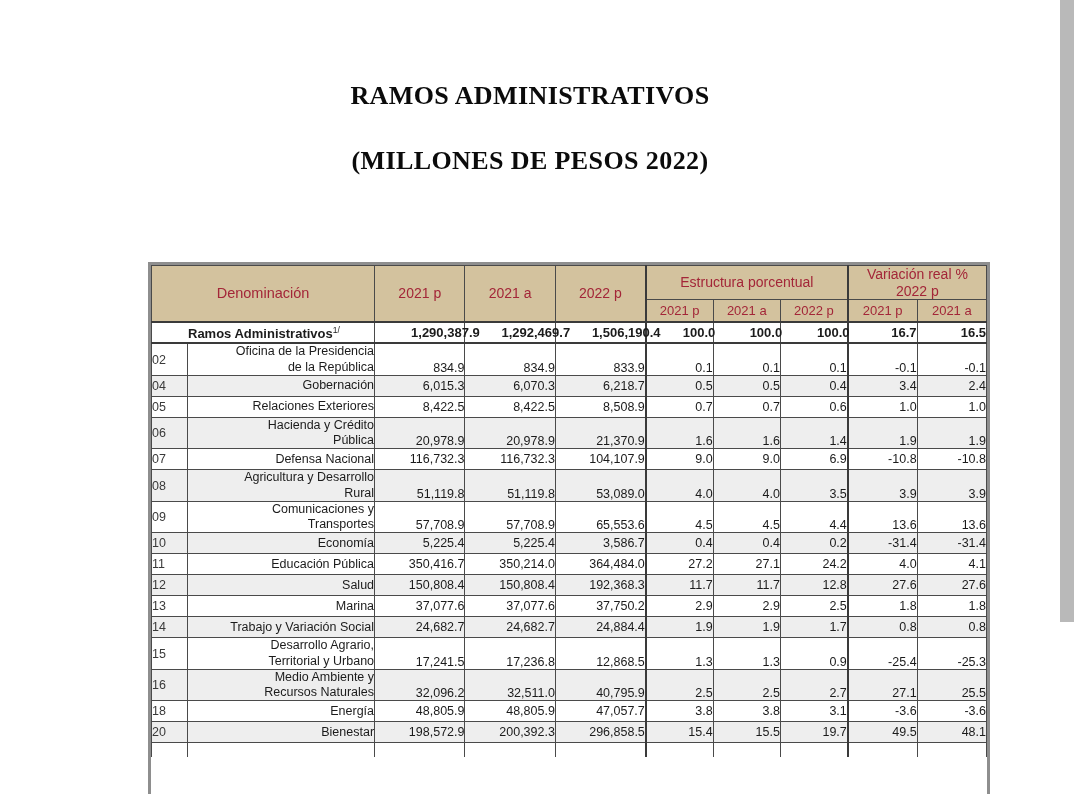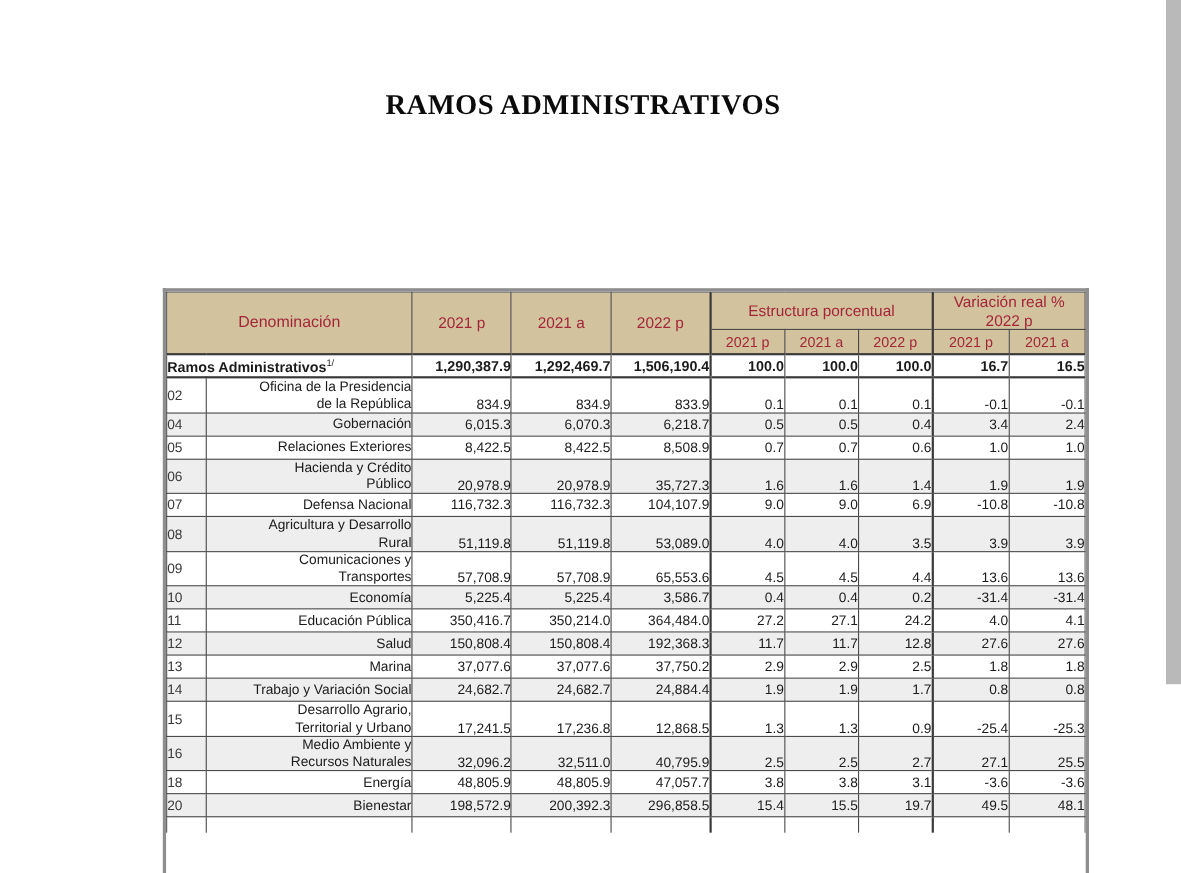--- a/index.html
+++ b/index.html
@@ -88,20 +88,21 @@
   }
   thead th.thick-l { border-left: 2px solid #3a3a3a; }
 
   
   tbody tr.total td {
     font-weight: bold;
     font-size: 13px;
     background: #ffffff;
     border-top: 2px solid #3a3a3a;
     border-bottom: 2px solid #3a3a3a;
+    padding-left: 36px;
   }
   tbody td {
     height: 21px;
     padding: 1px 5px;
     background: #ffffff;
   }
   tbody tr.alt td { background: #eeeeee; }
   td.code {
     text-align: left;
     padding-left: 7px;
@@ -154,20 +155,21 @@
     background: #b9b9b9;
   }
 </style>
 </head>
 <body>
 
 <div id="page">
 
   <div id="title-block">
     <div class="title-line">RAMOS ADMINISTRATIVOS</div>
+    <div class="title-line second">(MILLONES DE PESOS 2022)</div>
   </div>
 
   <div id="table-frame">
     <div id="table-clip">
       <table class="budget">
         <colgroup>
           <col class="c-code">
             <col class="c-name">
           <col class="c-val">
             <col class="c-val">
@@ -250,25 +252,25 @@
               <td class="num thick-l">0.7</td>
               <td class="num">0.7</td>
               <td class="num">0.6</td>
               <td class="num thick-l">1.0</td>
               <td class="num">1.0</td>
             </tr>
             <tr class="alt">
               <td class="code">06</td>
               <td class="name">
                 <span class="twoline">Hacienda y Crédito</span>
-                <span class="twoline">Público</span>
+                <span class="twoline">Pública</span>
               </td>
               <td class="num" style="vertical-align: bottom;">20,978.9</td>
               <td class="num" style="vertical-align: bottom;">20,978.9</td>
-              <td class="num" style="vertical-align: bottom;">35,727.3</td>
+              <td class="num" style="vertical-align: bottom;">21,370.9</td>
               <td class="num thick-l" style="vertical-align: bottom;">1.6</td>
               <td class="num" style="vertical-align: bottom;">1.6</td>
               <td class="num" style="vertical-align: bottom;">1.4</td>
               <td class="num thick-l" style="vertical-align: bottom;">1.9</td>
               <td class="num" style="vertical-align: bottom;">1.9</td>
             </tr>
             <tr>
               <td class="code">07</td>
               <td class="name">
                 <span class="twoline">Defensa Nacional</span>

